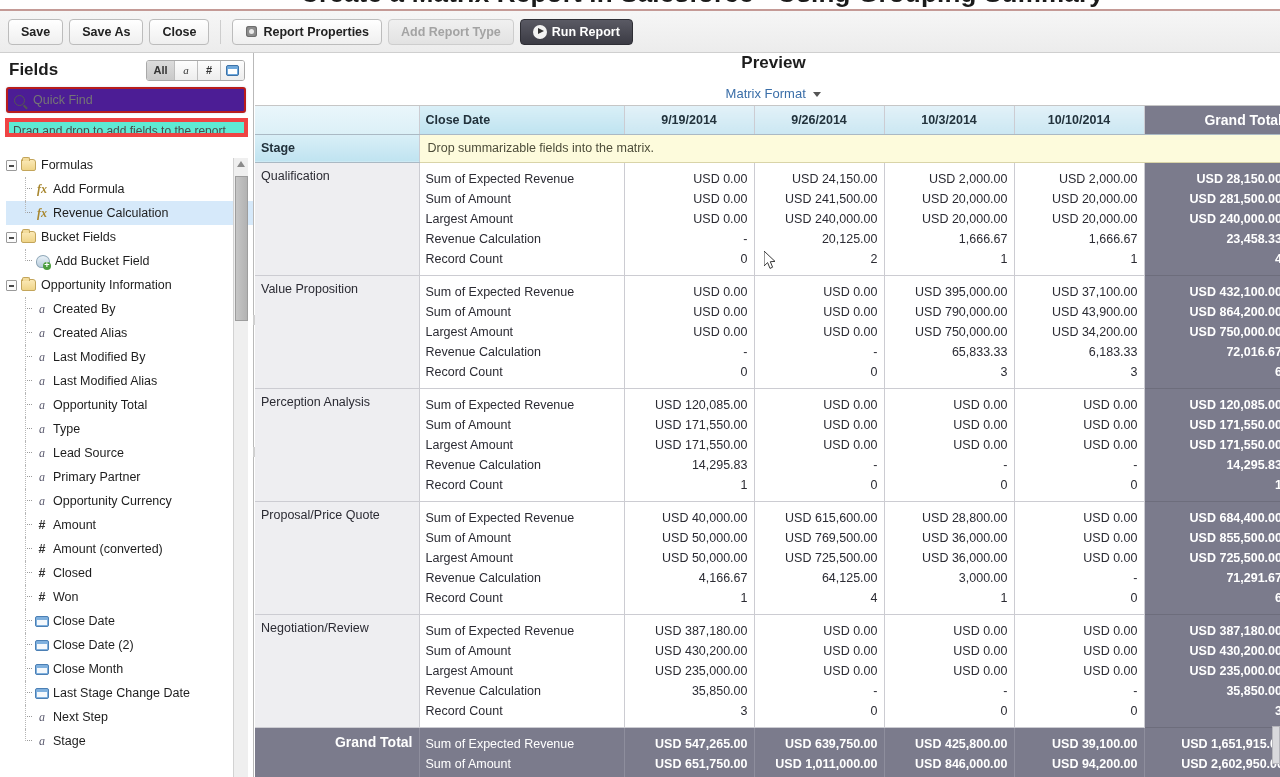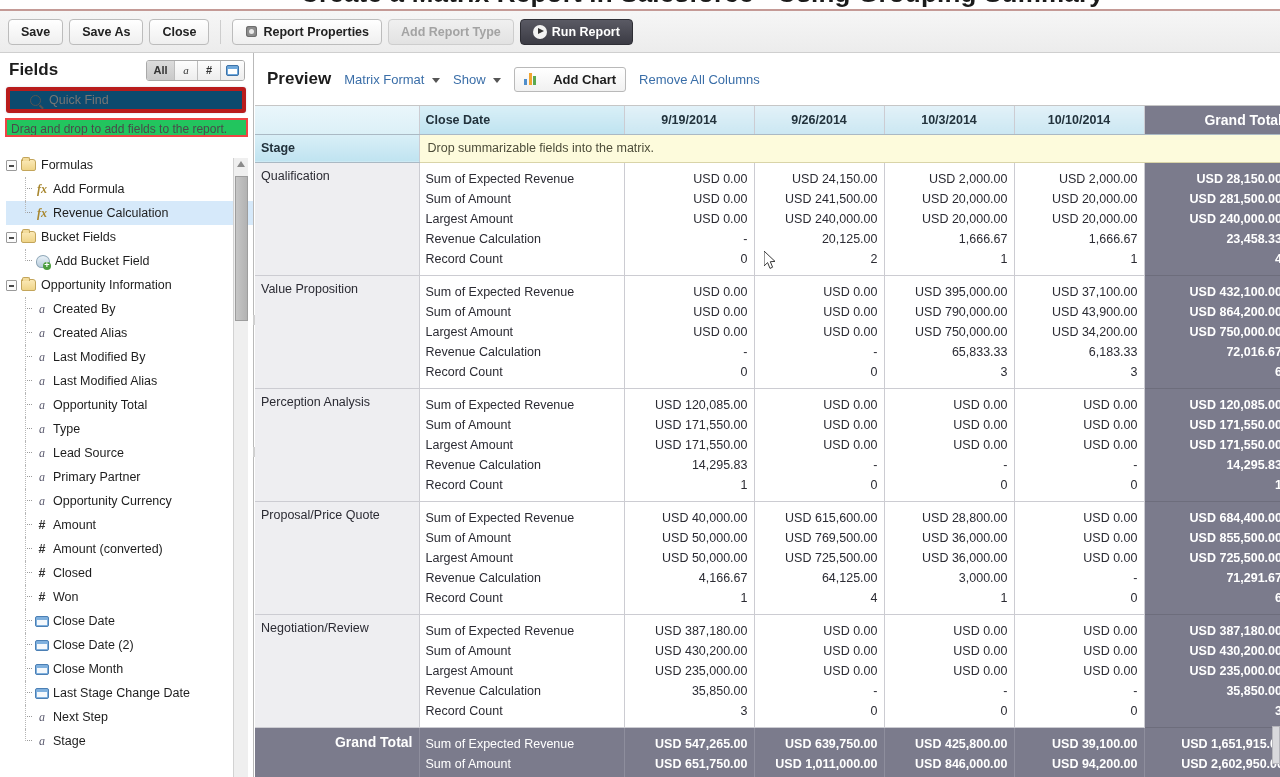--- a/index.html
+++ b/index.html
@@ -123,47 +123,47 @@
     position: relative;
   }
   .ff-date-glyph::after {
     content:""; position:absolute; left:1px; right:1px; top:3px; bottom:1px;
     background:#ffffff;
   }
 
   #quickfind-wrap { padding: 0 6px; }
   #quickfind {
     width: 240px; height: 26px;
-    border: 4px solid #b91c1c;
+    border: 2px solid #b91c1c;
     border-radius: 3px;
     display: flex; align-items: center;
-    padding-left: 20px;
-    background: #0c4a6e;
+    padding-left: 6px;
+    background: #4c1d95;
     box-shadow: 0 0 2px rgba(90,140,200,.35);
   }
   .ico-search {
     width: 11px; height: 11px; border: 1.6px solid #555;
     border-radius: 50%; position: relative; margin-right: 6px; flex: none;
   }
   .ico-search::after {
     content:""; position:absolute; right:-4px; bottom:-3px;
     width:5px; height:1.6px; background:#555;
     transform: rotate(45deg);
   }
   #quickfind input {
     border: none; outline: none;
     font-size: 12.5px; color: #9a9a9a;
     font-family: "Liberation Sans", sans-serif;
     width: 200px; background: transparent;
   }
 
   #drag-hint {
     margin: 5px 5px 0 5px;
-    background: #22c55e;
-    border: 2px solid #ef4444;
+    background: #5eead4;
+    border: 4px solid #ef4444;
     font-size: 12px; color: #4a4a4a;
     padding: 2px 4px;
     height: 19px;
     line-height: 15px;
     white-space: nowrap;
     overflow: hidden;
   }
 
   #tree-wrap {
     position: absolute; top: 97px; left: 0;
@@ -286,20 +286,21 @@
     position: absolute; top: 53px; left: 255px;
     width: 1025px; height: 724px;
     background: #ffffff;
     overflow: hidden;
   }
   #preview-bar {
     height: 52px;
     display: flex; align-items: center;
     padding-left: 12px; gap: 13px;
     background: #ffffff;
+    flex-direction: column;
   }
   #preview-label { font-size: 17px; font-weight: bold; color: #1d1d1d; }
   .pv-link {
     font-size: 13px; color: #3a6ea8; cursor: pointer; white-space: nowrap;
   }
   .pv-caret {
     display:inline-block; margin-left:4px;
     width:0;height:0;
     border-left:4px solid transparent;
     border-right:4px solid transparent;

